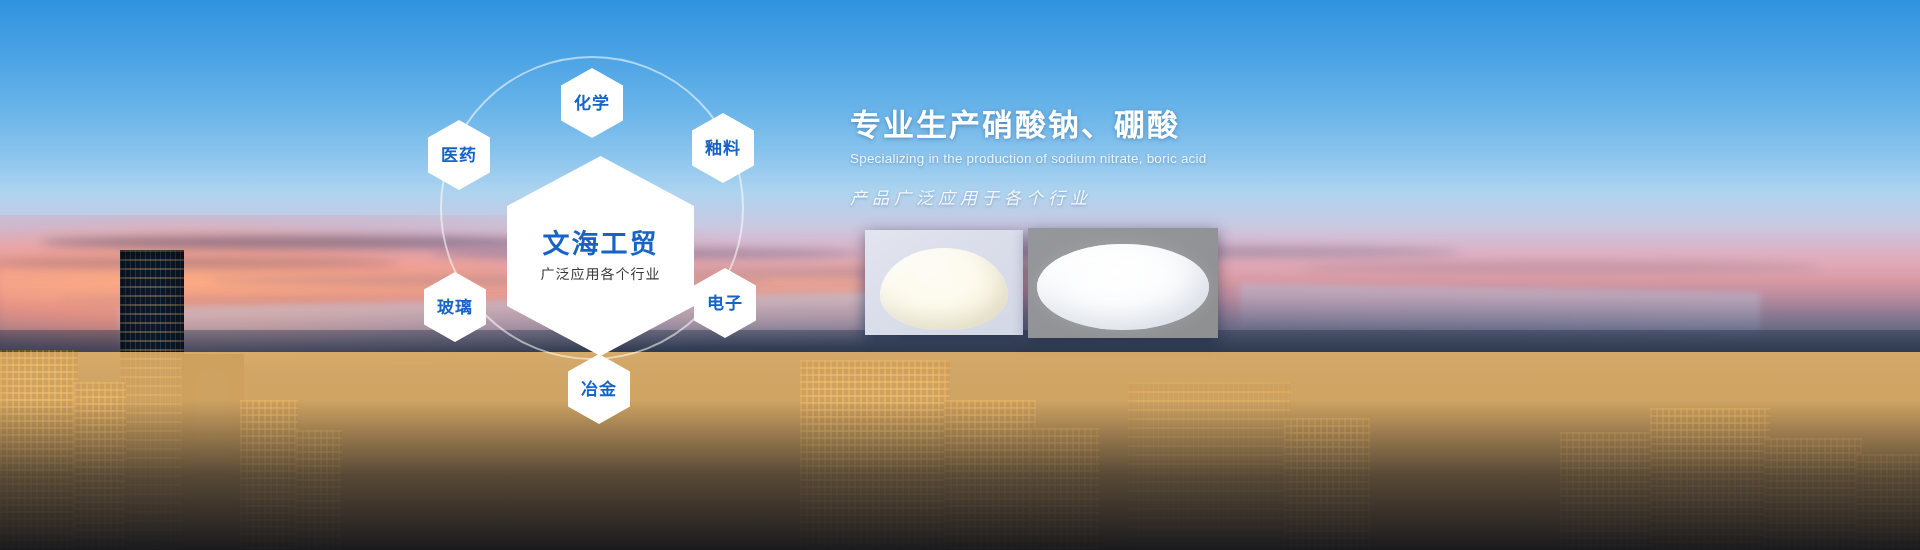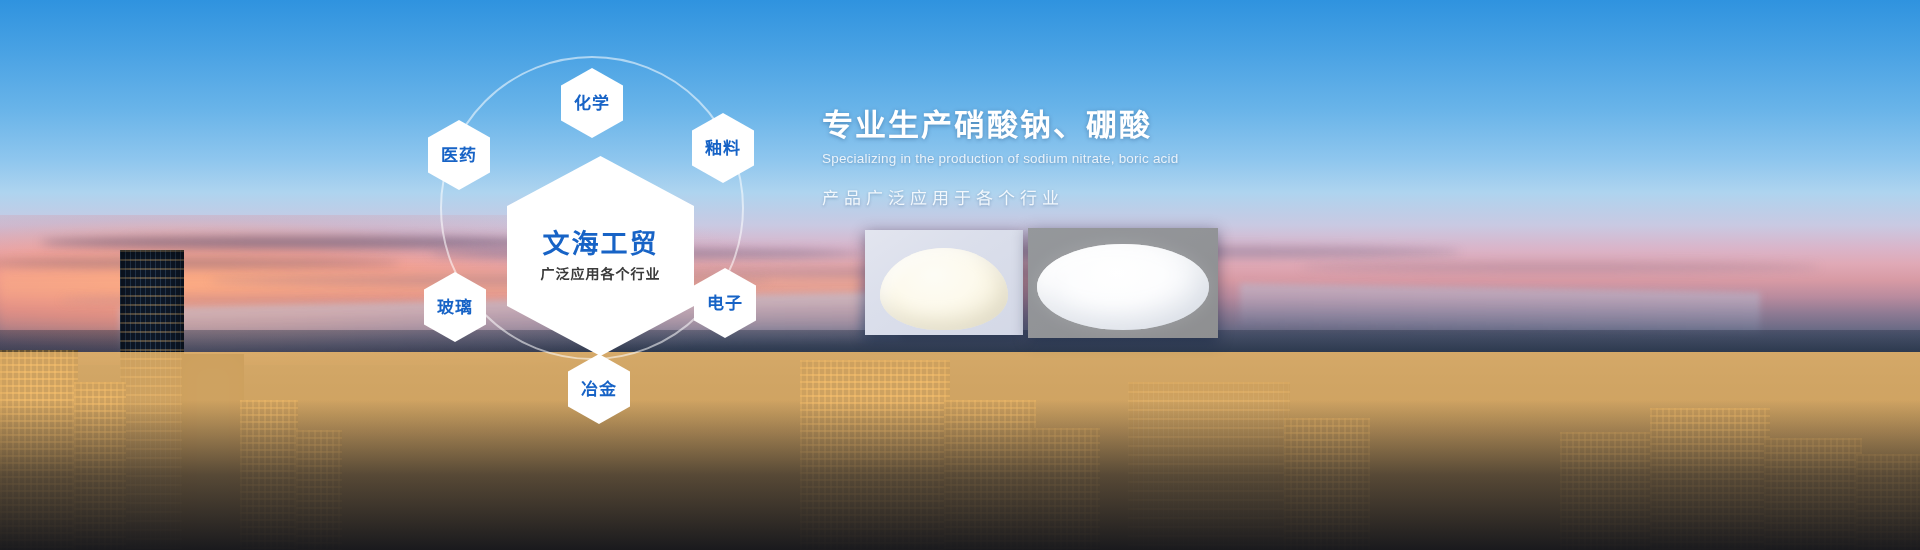--- a/index.html
+++ b/index.html
@@ -144,35 +144,35 @@
     clip-path:polygon(50% 0%,100% 25%,100% 75%,50% 100%,0% 75%,0% 25%);
     color:#1763c6;font-weight:bold;letter-spacing:1px;
     text-align:center;line-height:1;
   }
   .hex-sm{width:62px;height:70px;font-size:17px;}
   .hex-center{
     width:187px;height:200px;font-size:0;
     flex-direction:column;
   }
   .hex-center .t1{font-size:27px;font-weight:bold;color:#1763c6;letter-spacing:2px;}
-  .hex-center .t2{font-size:14px;font-weight:bold;color:#3b3b3b;letter-spacing:1px;margin-top:9px;}
-
-  
-  #rtext{position:absolute;left:822px;top:100px;width:620px;}
+  .hex-center .t2{font-size:14px;font-weight:normal;color:#3b3b3b;letter-spacing:1px;margin-top:9px;}
+
+  
+  #rtext{position:absolute;left:850px;top:100px;width:620px;}
   .r-h1{
     font-size:31px;font-weight:bold;color:#ffffff;letter-spacing:2px;
     text-shadow:0 1px 4px rgba(0,40,90,.35);white-space:nowrap;
   }
   .r-h2{
     font-size:13.5px;color:#eaf3fb;margin-top:6px;letter-spacing:.2px;
     text-shadow:0 1px 3px rgba(0,40,90,.3);white-space:nowrap;
   }
   .r-h3{
     font-size:17px;color:#f2f8fd;margin-top:18px;letter-spacing:5px;
-    font-family:"Liberation Serif","DejaVu Serif",serif;
+    font-style:italic;font-family:"Liberation Serif","DejaVu Serif",serif;
     text-shadow:0 1px 3px rgba(0,40,90,.3);white-space:nowrap;
   }
 
   
   .photo{position:absolute;overflow:hidden;box-shadow:0 3px 14px rgba(0,20,50,.45);}
   #photo1{left:865px;top:230px;width:158px;height:105px;
     background:linear-gradient(145deg,#c9cfe4 0%,#b9c2dc 40%,#aab4d2 100%);}
   #photo1 .pile{
     position:absolute;left:50%;top:56%;transform:translate(-50%,-50%);
     width:128px;height:82px;border-radius:50% 50% 46% 46%/58% 58% 42% 42%;

